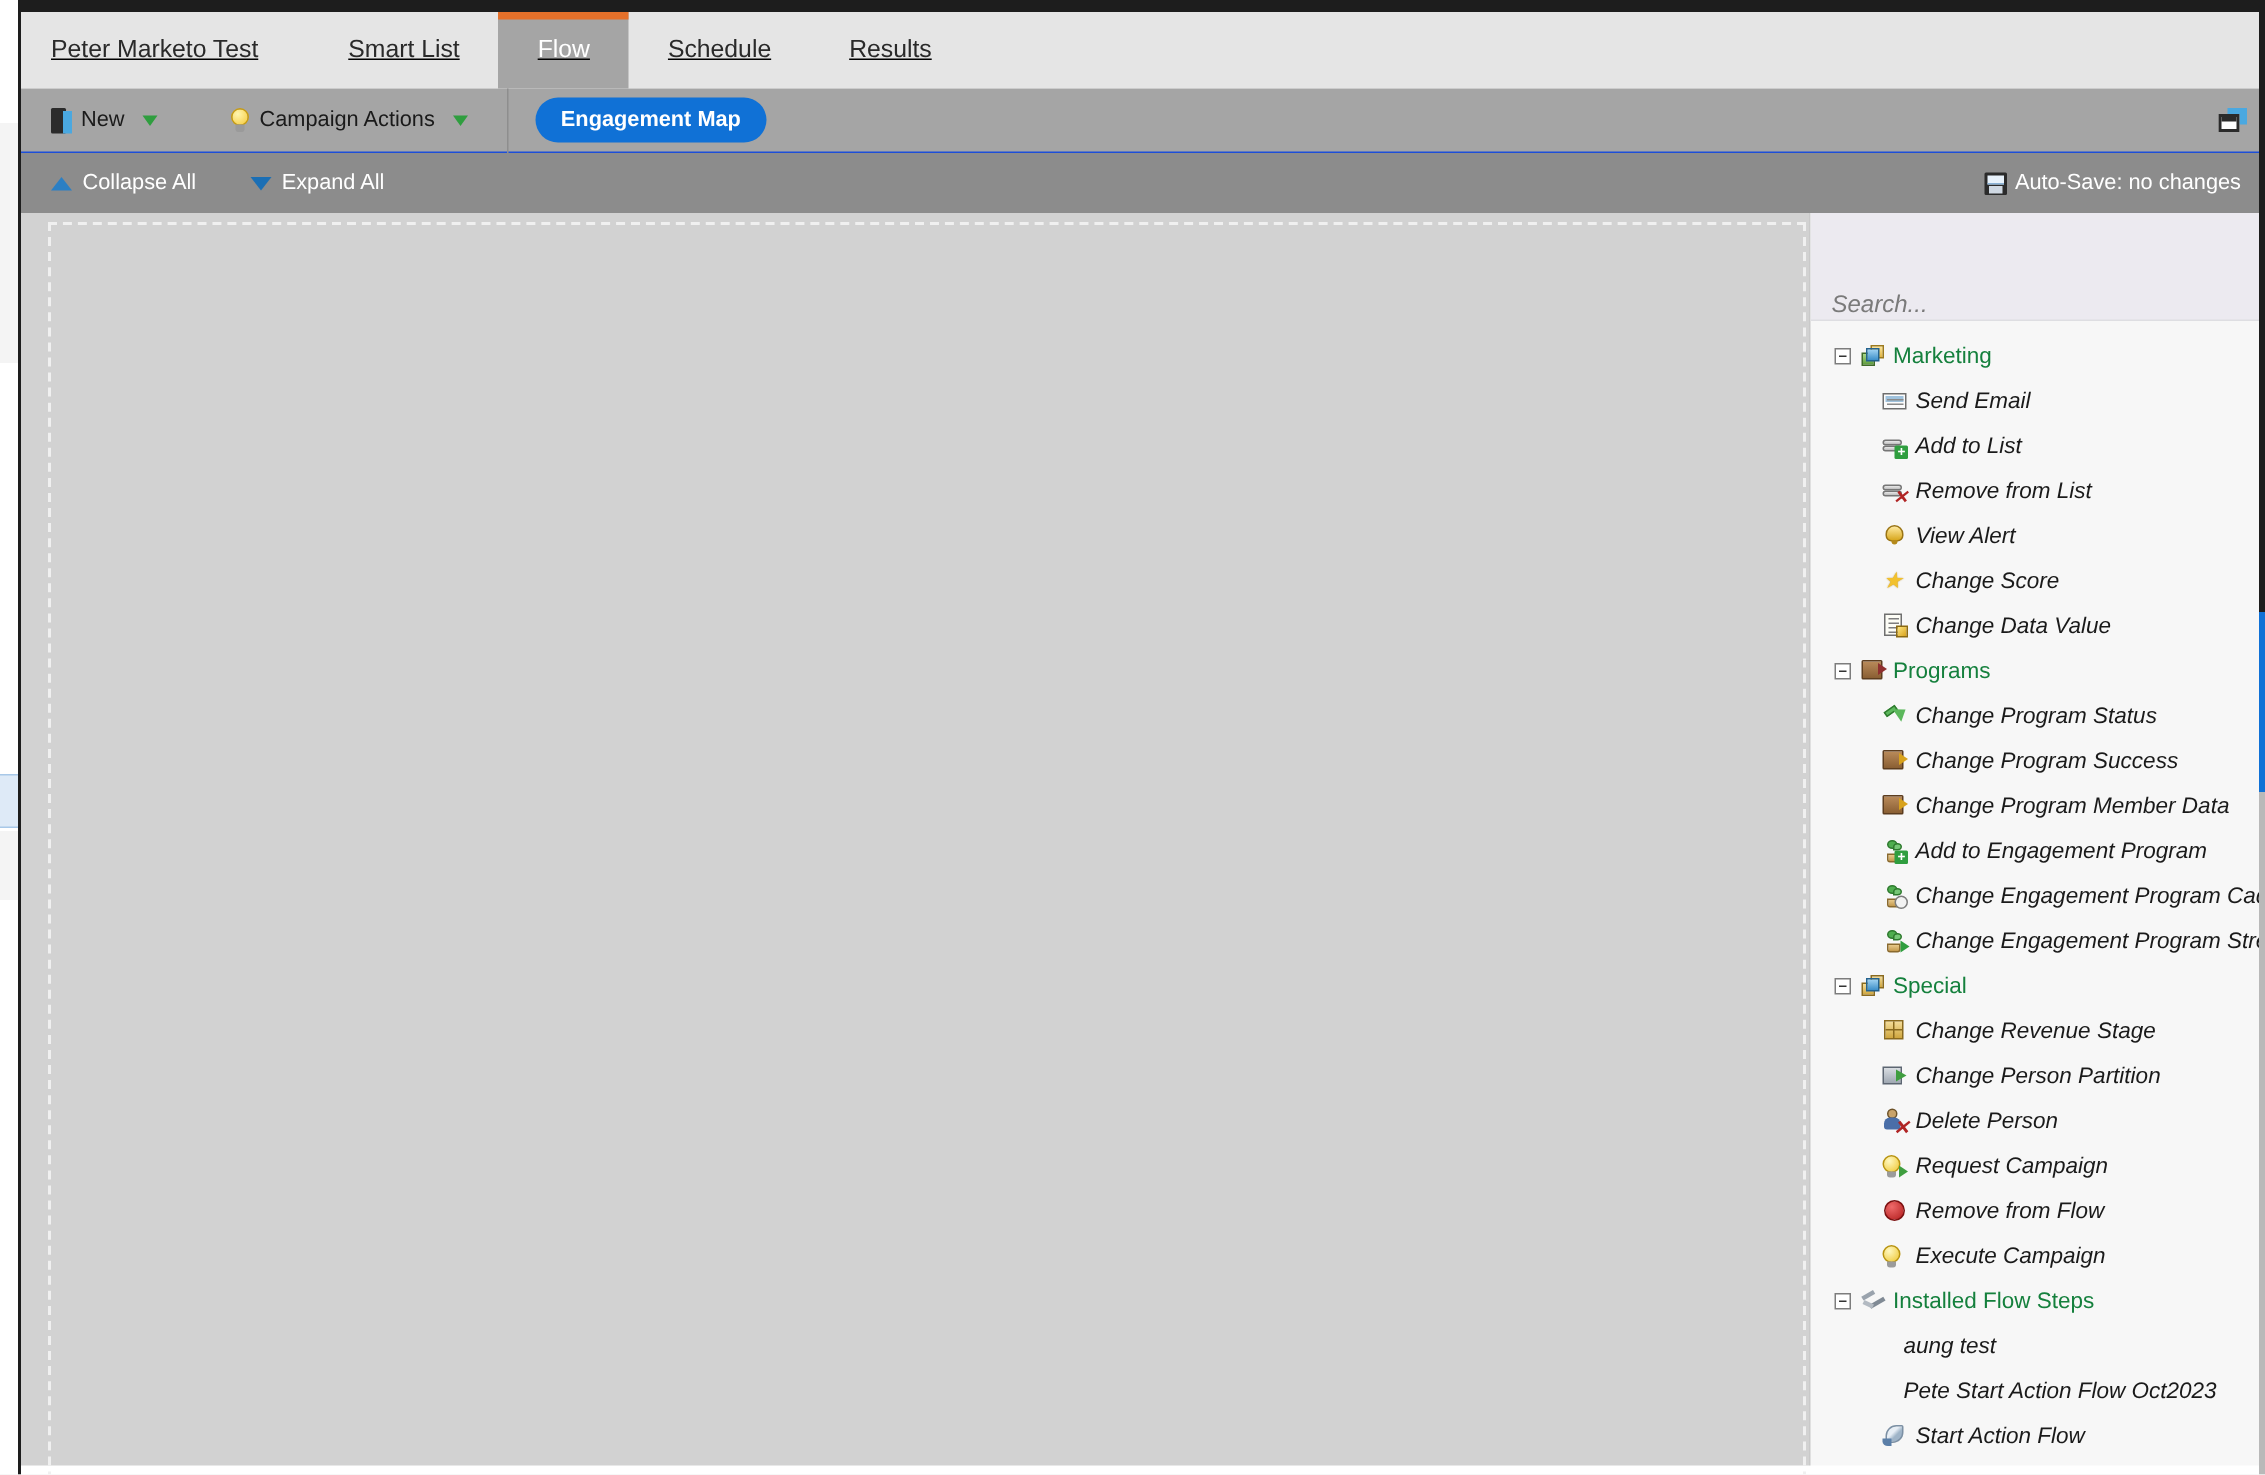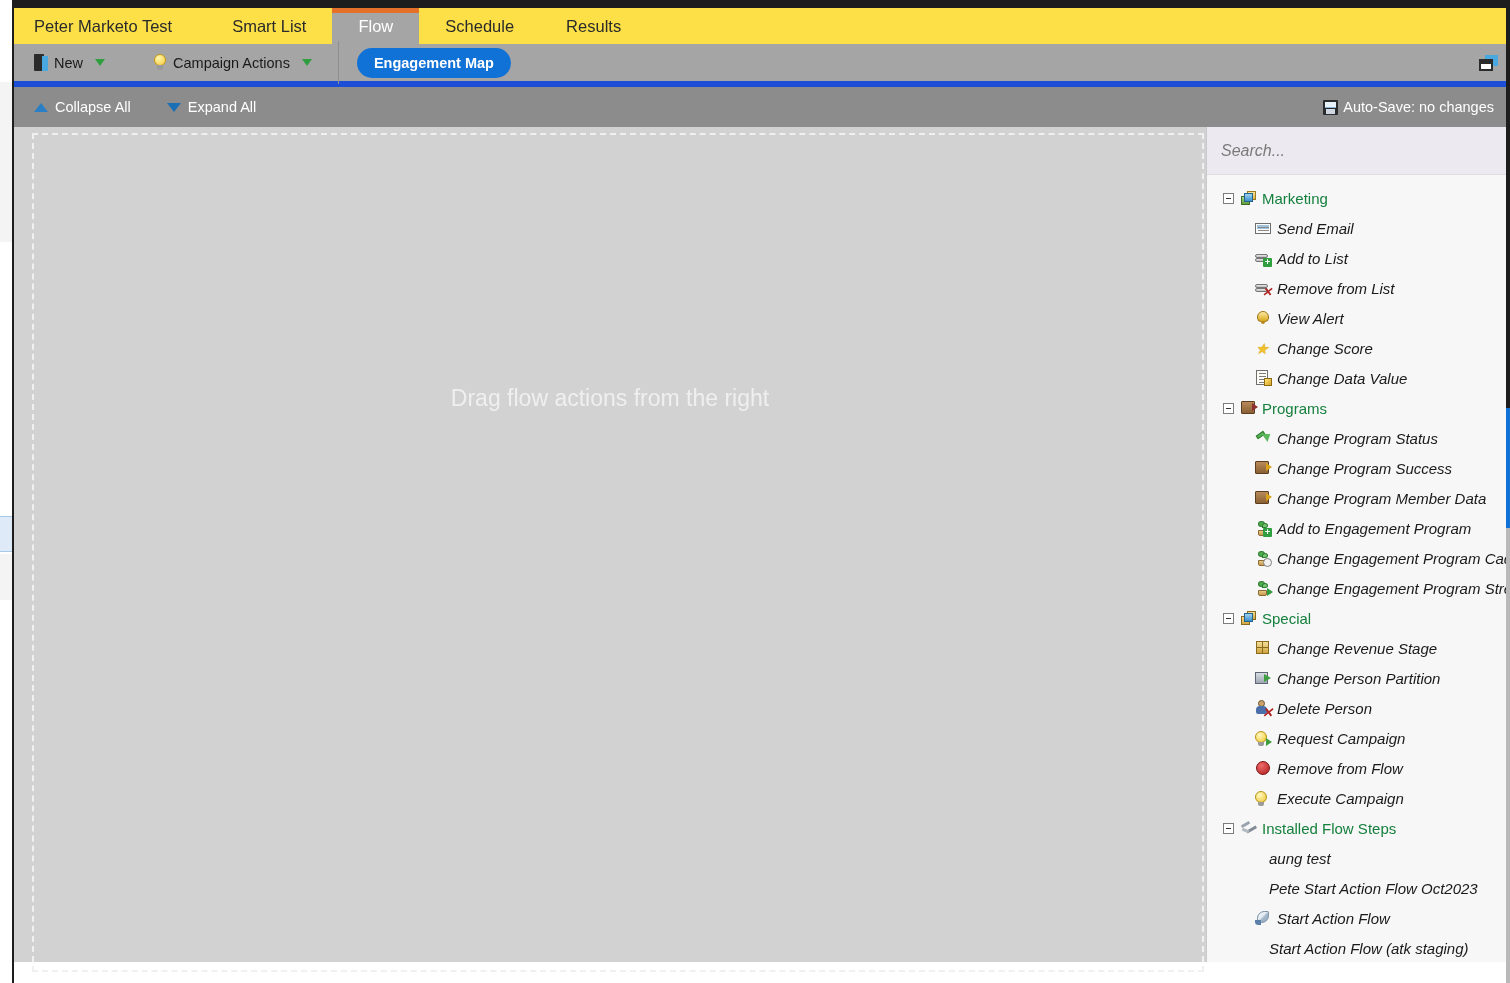--- a/index.html
+++ b/index.html
@@ -67,24 +67,25 @@
     top: 8px; left: 14px;
     width: 1496px;
     height: 975px;
     background: #ffffff;
     overflow: hidden;
   }
 
   
   .tabbar {
     position: relative;
-    height: 36px;
-    background: #fde047;
+    height: 51px;
+    background: #e5e5e5;
     display: flex;
     align-items: stretch;
+    text-decoration: underline;
   }
   .tab {
     display: flex;
     align-items: center;
     padding: 0 26px;
     font-size: 16.5px;
     color: #2a2a2a;
     position: relative;
     cursor: pointer;
     white-space: nowrap;
@@ -102,21 +103,21 @@
     background: #e4702a;
   }
 
   
   .toolbar {
     height: 43px;
     background: #a5a5a5;
     display: flex;
     align-items: center;
     position: relative;
-    border-bottom: 6px solid #1d4ed8;
+    border-bottom: 1px solid #1d4ed8;
   }
   .tb-item {
     display: flex;
     align-items: center;
     gap: 6px;
     font-size: 14.5px;
     color: #1a1a1a;
     padding: 0 12px;
     height: 100%;
     cursor: pointer;
@@ -310,24 +311,24 @@
 
   
   .palette {
     width: 304px;
     background: #f7f7f7;
     position: relative;
     border-left: 1px solid #c9c9c9;
     overflow: hidden;
   }
   .search-box {
-    height: 48px;
+    height: 72px;
     background: #eceaf0;
     display: flex;
-    align-items: center;
+    align-items: flex-end;
     padding: 0 14px;
     border-bottom: 1px solid #dedee2;
   }
   .search-input {
     border: none;
     background: transparent;
     outline: none;
     font-family: "Liberation Sans", sans-serif;
     font-size: 16px;
     font-style: italic;
@@ -580,21 +581,20 @@
             <span class="sh"></span>
         </span>
         <span>Auto-Save: no changes</span>
       </div>
     </div>
 
     <div class="body-split">
 
       <div class="canvas">
         <div class="drop-zone"></div>
-        <div class="drop-hint">Drag flow actions from the right</div>
       </div>
 
       <div class="palette">
 
         <div class="search-box">
           <input class="search-input" type="text" placeholder="Search..." style="">
         </div>
 
         <div class="tree">
 

